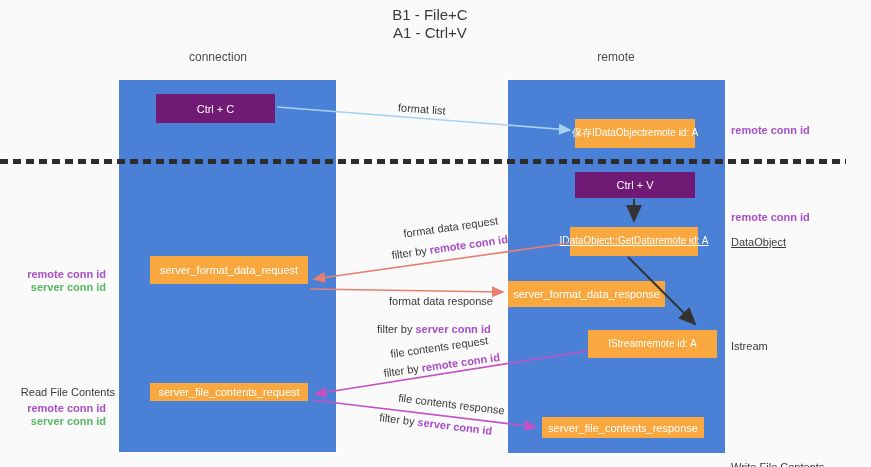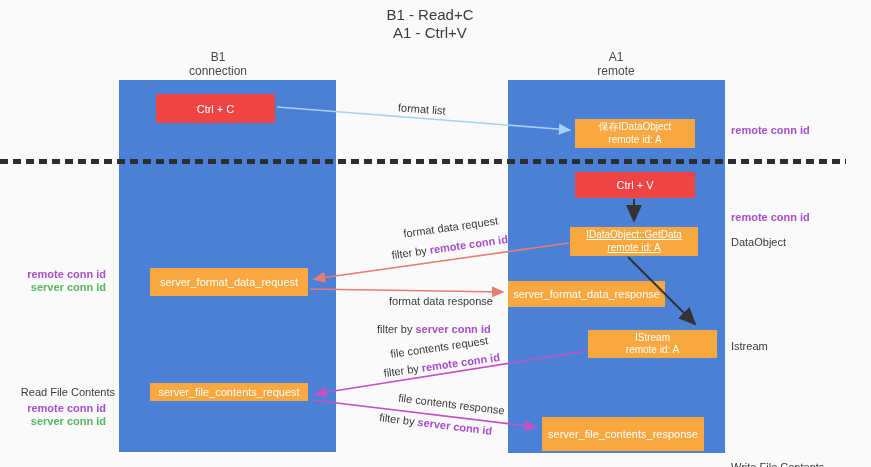--- a/index.html
+++ b/index.html
@@ -28,51 +28,49 @@
   }
   .divider{
     position:absolute;left:0;top:159px;width:846px;height:5px;
     background:repeating-linear-gradient(to right,#2d2d2d 0,#2d2d2d 8px,transparent 8px,transparent 13px);
   }
   .box{
     position:absolute;display:flex;align-items:center;justify-content:center;
     color:#fff;text-align:center;white-space:nowrap;
   }
   .box.orange{background:#f8a83f;}
-  .box.green{background:#ef4444;}
+  .box.green{background:#701a75;}
   .box.single{font-size:11px;}
-  .box.two-line{flex-direction:column;font-size:10px;line-height:12.5px;}
+  .box.two-line{flex-direction:row;font-size:10px;line-height:12.5px;}
   .side-label{position:absolute;font-size:11px;white-space:nowrap;}
   .bold{font-weight:bold;}
   .purple{color:#a94fc8;}
   .greentxt{color:#58b763;}
   .dark{color:#3b3b3b;}
   .left-col{text-align:right;}
   .flow-label{
     position:absolute;font-size:11px;color:#3b3b3b;white-space:nowrap;
   }
   .flow-label .kw{font-weight:bold;color:#a94fc8;margin-left:3px;}
   svg.overlay{position:absolute;left:0;top:0;pointer-events:none;}
 </style>
 </head>
 <body>
 
 <div class="canvas">
 
   <div class="title">
-    <div>B1 - Read+C</div>
+    <div>B1 - File+C</div>
     <div>A1 - Ctrl+V</div>
   </div>
 
   <div class="lane-header" style="left:110px;top:50px;">
-    <div>B1</div>
     <div>connection</div>
   </div>
   <div class="lane-header" style="left:508px;top:50px;">
-    <div>A1</div>
     <div>remote</div>
   </div>
 
   <div class="panel" style="left:119px;top:80px;height:372px;"></div>
   <div class="panel" style="left:508px;top:80px;height:373px;"></div>
 
   <div class="divider"></div>
 
   <div class="box green single" style="left:156px;top:94px;width:119px;height:29px;">
     <span>Ctrl + C</span>
@@ -85,44 +83,44 @@
 
   <div class="box green single" style="left:575px;top:172px;width:120px;height:26px;justify-content:center;">
     <span>Ctrl + V</span>
   </div>
 
   <div class="box orange two-line" style="left:570px;top:227px;width:128px;height:29px;text-decoration:underline;">
     <span>IDataObject::GetData</span>
     <span>remote id: A</span>
   </div>
 
-  <div class="box orange single" style="left:150px;top:268px;width:158px;height:28px;">
+  <div class="box orange single" style="left:150px;top:256px;width:158px;height:28px;">
     <span>server_format_data_request</span>
   </div>
 
   <div class="box orange single" style="left:508px;top:281px;width:157px;height:26px;">
     <span>server_format_data_response</span>
   </div>
 
   <div class="box orange two-line" style="left:588px;top:330px;width:129px;height:28px;">
     <span>IStream</span>
     <span>remote id: A</span>
   </div>
 
   <div class="box orange single" style="left:150px;top:383px;width:158px;height:18px;">
     <span>server_file_contents_request</span>
   </div>
 
-  <div class="box orange single" style="left:542px;top:417px;width:162px;height:34px;">
+  <div class="box orange single" style="left:542px;top:417px;width:162px;height:21px;">
     <span>server_file_contents_response</span>
   </div>
 
   <div class="side-label bold purple" style="left:731px;top:124px;">remote conn id</div>
   <div class="side-label bold purple" style="left:731px;top:211px;">remote conn id</div>
-  <div class="side-label dark" style="left:731px;top:236px;">DataObject</div>
+  <div class="side-label dark" style="left:731px;top:236px;text-decoration:underline;">DataObject</div>
   <div class="side-label dark" style="left:731px;top:340px;">Istream</div>
   <div class="side-label dark" style="left:731px;top:425px;margin-top:36px;">Write File Contents</div>
 
   <div class="side-label bold purple left-col" style="left:10px;top:268px;width:96px;">remote conn id</div>
   <div class="side-label bold greentxt left-col" style="left:10px;top:281px;width:96px;">server conn id</div>
   <div class="side-label dark left-col" style="left:10px;top:386px;width:105px;text-align:right;">Read File Contents</div>
   <div class="side-label bold purple left-col" style="left:10px;top:402px;width:96px;">remote conn id</div>
   <div class="side-label bold greentxt left-col" style="left:10px;top:415px;width:96px;">server conn id</div>
 
   <div class="flow-label" style="left:398px;top:103px;transform:rotate(4deg);">format list</div>

